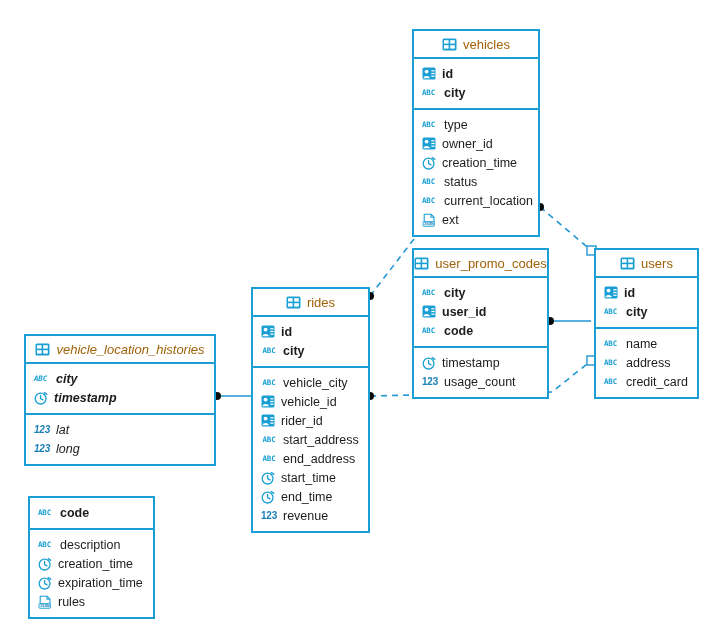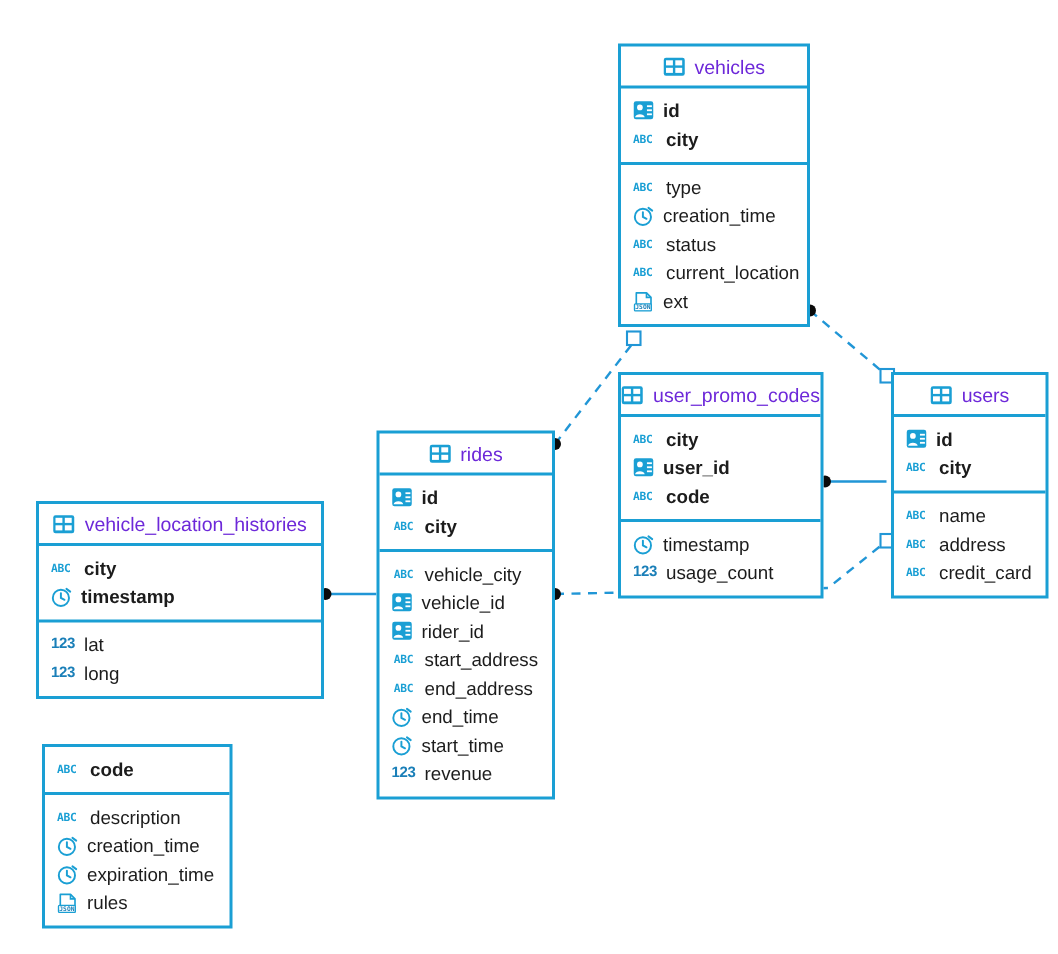--- a/index.html
+++ b/index.html
@@ -18,21 +18,21 @@
     border:2px solid #1a9fd4;
     background:#ffffff;
     z-index:5;
   }
   .entity-header{
     height:26px;
     display:flex;align-items:center;justify-content:center;
     gap:6px;
     border-bottom:2px solid #1a9fd4;
     font-size:13px;
-    color:#6d28d9;
+    color:#a16207;
     padding:0 8px;
     white-space:nowrap;
   }
   .section{padding:5px 0 6px 0;}
   .section + .section{border-top:2px solid #1a9fd4;}
   .row{
     display:flex;align-items:center;gap:6px;
     height:19px;
     padding:0 8px;
     font-size:12.5px;
@@ -130,20 +130,33 @@
             <span class="ico ico-abc"><span class="abc-text">ABC</span></span>
             <span>city</span>
           </div>
         </div>
         <div class="section">
           <div class="row">
             <span class="ico ico-abc"><span class="abc-text">ABC</span></span>
             <span>type</span>
           </div>
           <div class="row">
+            <span class="ico ico-id">
+              <svg viewBox="0 0 14 13" width="14" height="13">
+                <rect x="0.5" y="0.5" width="13" height="12" rx="1.5" fill="#1a9fd4"></rect>
+                <circle cx="4.6" cy="4.6" r="1.9" fill="#fff"></circle>
+                <path d="M1.4 11.2 C1.7 8.4 7.5 8.4 7.8 11.2 Z" fill="#fff"></path>
+                <rect x="9.3" y="3.2" width="3.3" height="1.2" fill="#fff"></rect>
+                <rect x="9.3" y="5.9" width="3.3" height="1.2" fill="#fff"></rect>
+                <rect x="9.3" y="8.6" width="3.3" height="1.2" fill="#fff"></rect>
+              </svg>
+            </span>
+            <span>owner_id</span>
+          </div>
+          <div class="row">
             <span class="ico ico-clock">
               <svg viewBox="0 0 14 14" width="14" height="14">
                 <circle cx="6.6" cy="7.6" r="5.4" fill="none" stroke="#1a9fd4" stroke-width="1.3"></circle>
                 <path d="M6.6 4.4 L6.6 7.6 L9.0 8.9" fill="none" stroke="#1a9fd4" stroke-width="1.3" stroke-linecap="round"></path>
                 <path d="M10.3 1.6 L12.8 3.4" fill="none" stroke="#1a9fd4" stroke-width="1.3" stroke-linecap="round"></path>
               </svg>
             </span>
             <span>creation_time</span>
           </div>
           <div class="row">
@@ -339,39 +352,39 @@
             <span>end_address</span>
           </div>
           <div class="row">
             <span class="ico ico-clock">
               <svg viewBox="0 0 14 14" width="14" height="14">
                 <circle cx="6.6" cy="7.6" r="5.4" fill="none" stroke="#1a9fd4" stroke-width="1.3"></circle>
                 <path d="M6.6 4.4 L6.6 7.6 L9.0 8.9" fill="none" stroke="#1a9fd4" stroke-width="1.3" stroke-linecap="round"></path>
                 <path d="M10.3 1.6 L12.8 3.4" fill="none" stroke="#1a9fd4" stroke-width="1.3" stroke-linecap="round"></path>
               </svg>
             </span>
+            <span>start_time</span>
+          </div>
+          <div class="row">
+            <span class="ico ico-clock">
+              <svg viewBox="0 0 14 14" width="14" height="14">
+                <circle cx="6.6" cy="7.6" r="5.4" fill="none" stroke="#1a9fd4" stroke-width="1.3"></circle>
+                <path d="M6.6 4.4 L6.6 7.6 L9.0 8.9" fill="none" stroke="#1a9fd4" stroke-width="1.3" stroke-linecap="round"></path>
+                <path d="M10.3 1.6 L12.8 3.4" fill="none" stroke="#1a9fd4" stroke-width="1.3" stroke-linecap="round"></path>
+              </svg>
+            </span>
             <span>end_time</span>
-          </div>
-          <div class="row">
-            <span class="ico ico-clock">
-              <svg viewBox="0 0 14 14" width="14" height="14">
-                <circle cx="6.6" cy="7.6" r="5.4" fill="none" stroke="#1a9fd4" stroke-width="1.3"></circle>
-                <path d="M6.6 4.4 L6.6 7.6 L9.0 8.9" fill="none" stroke="#1a9fd4" stroke-width="1.3" stroke-linecap="round"></path>
-                <path d="M10.3 1.6 L12.8 3.4" fill="none" stroke="#1a9fd4" stroke-width="1.3" stroke-linecap="round"></path>
-              </svg>
-            </span>
-            <span>start_time</span>
           </div>
           <div class="row">
             <span class="ico ico-abc"><span class="num-text">123</span></span>
             <span>revenue</span>
           </div>
         </div>
       </div>
-      <div class="entity" style="left: 24px; top: 334px; width: 192px;">
+      <div class="entity" style="left: 24px; top: 334px; width: 192px; font-style: italic;">
         <div class="entity-header">
           <span class="ico ico-table">
             <svg viewBox="0 0 15 13" width="15" height="13">
               <rect x="0.5" y="0.5" width="14" height="12" rx="1.5" fill="#1a9fd4"></rect>
               <rect x="2" y="2.2" width="4.6" height="3.4" fill="#fff"></rect>
               <rect x="8.2" y="2.2" width="4.6" height="3.4" fill="#fff"></rect>
               <rect x="2" y="7.2" width="4.6" height="3.4" fill="#fff"></rect>
               <rect x="8.2" y="7.2" width="4.6" height="3.4" fill="#fff"></rect>
             </svg>
           </span>

